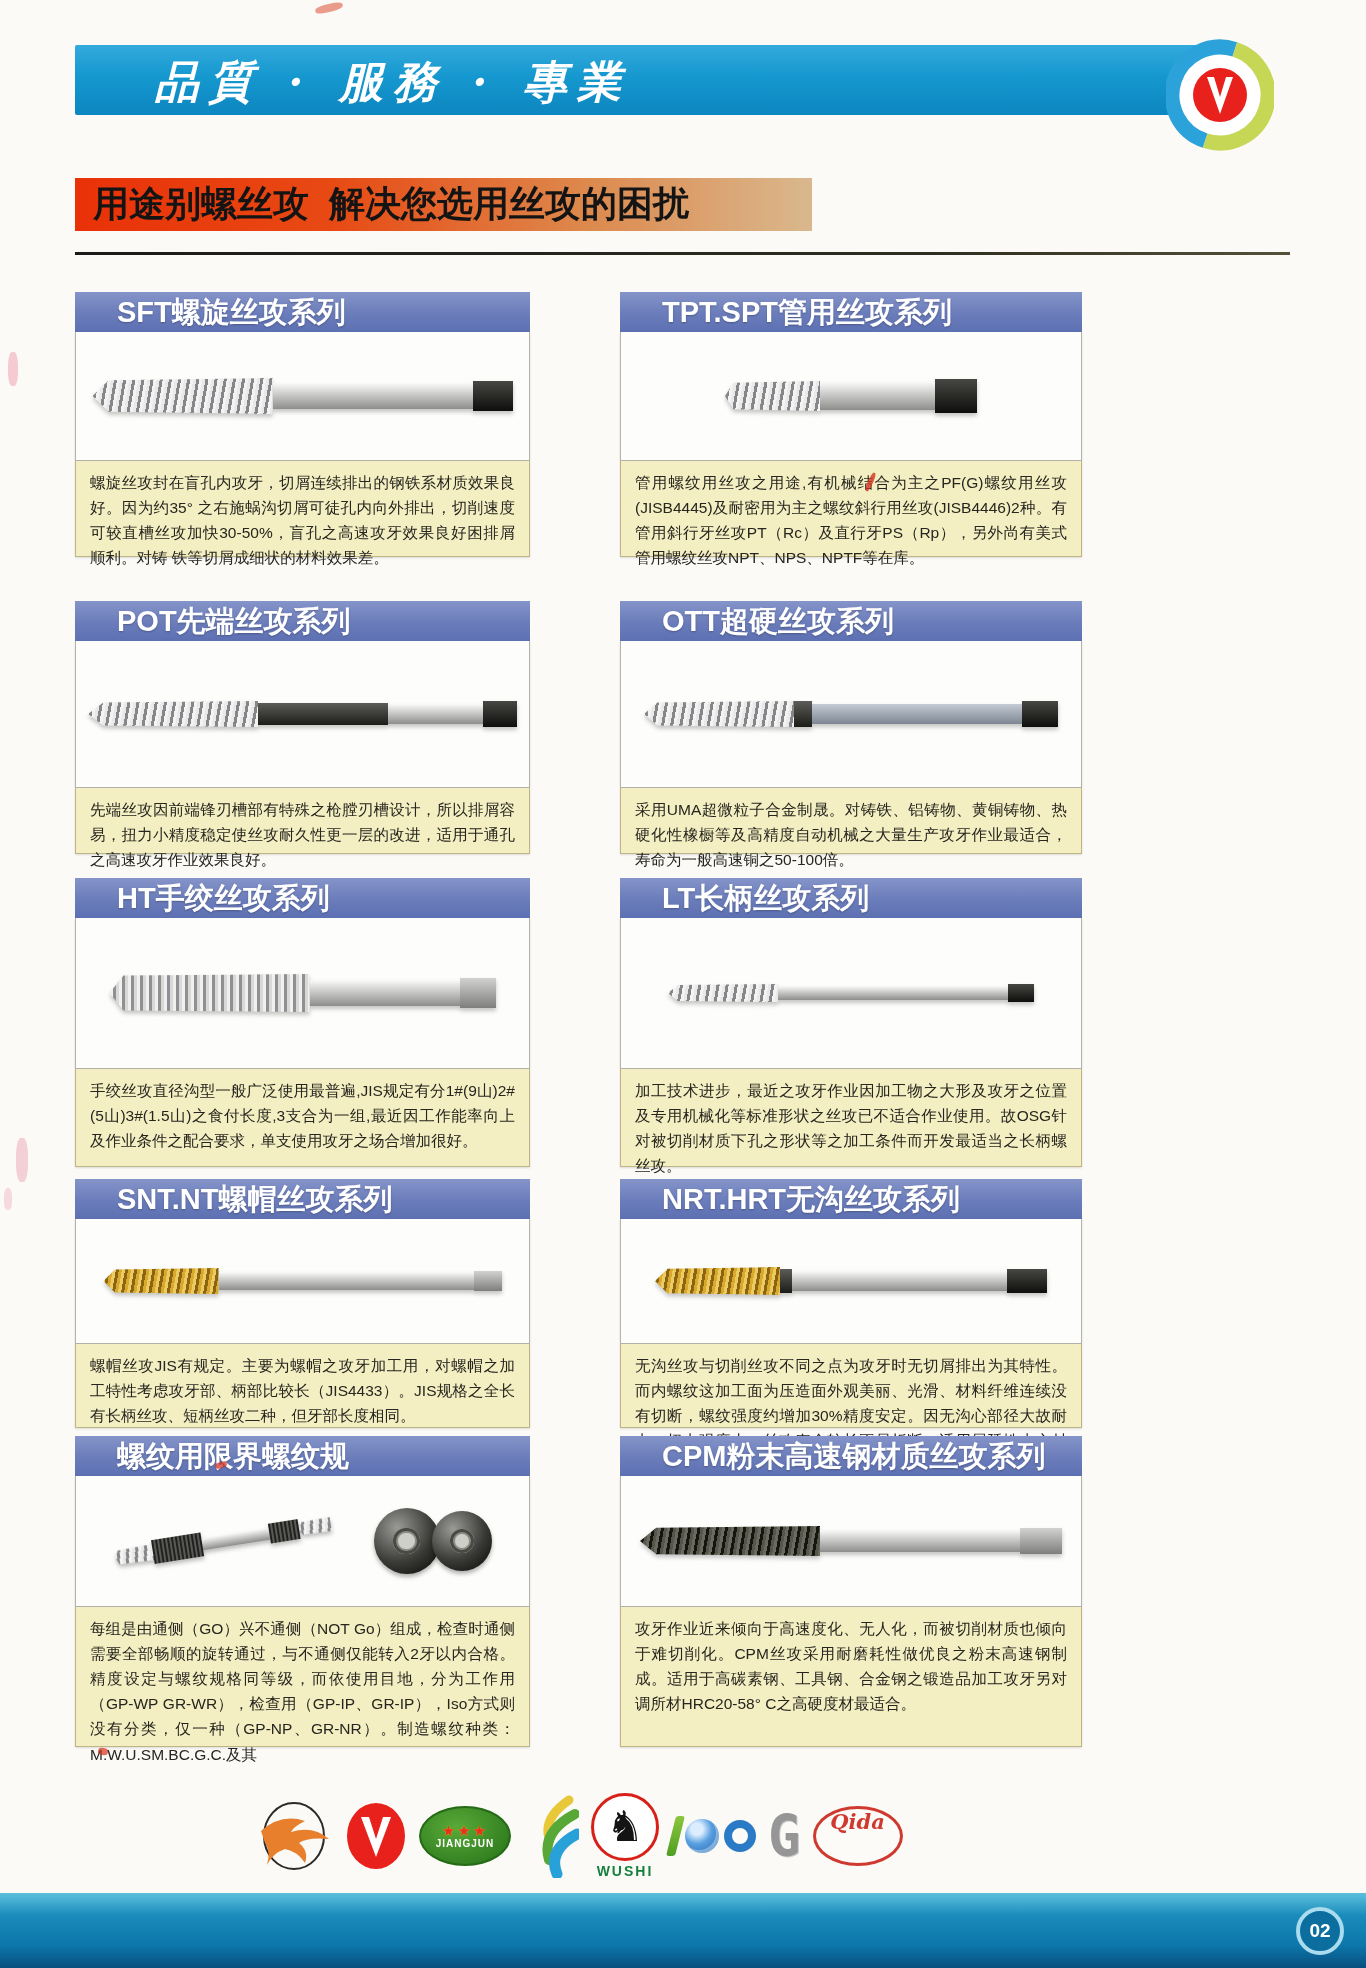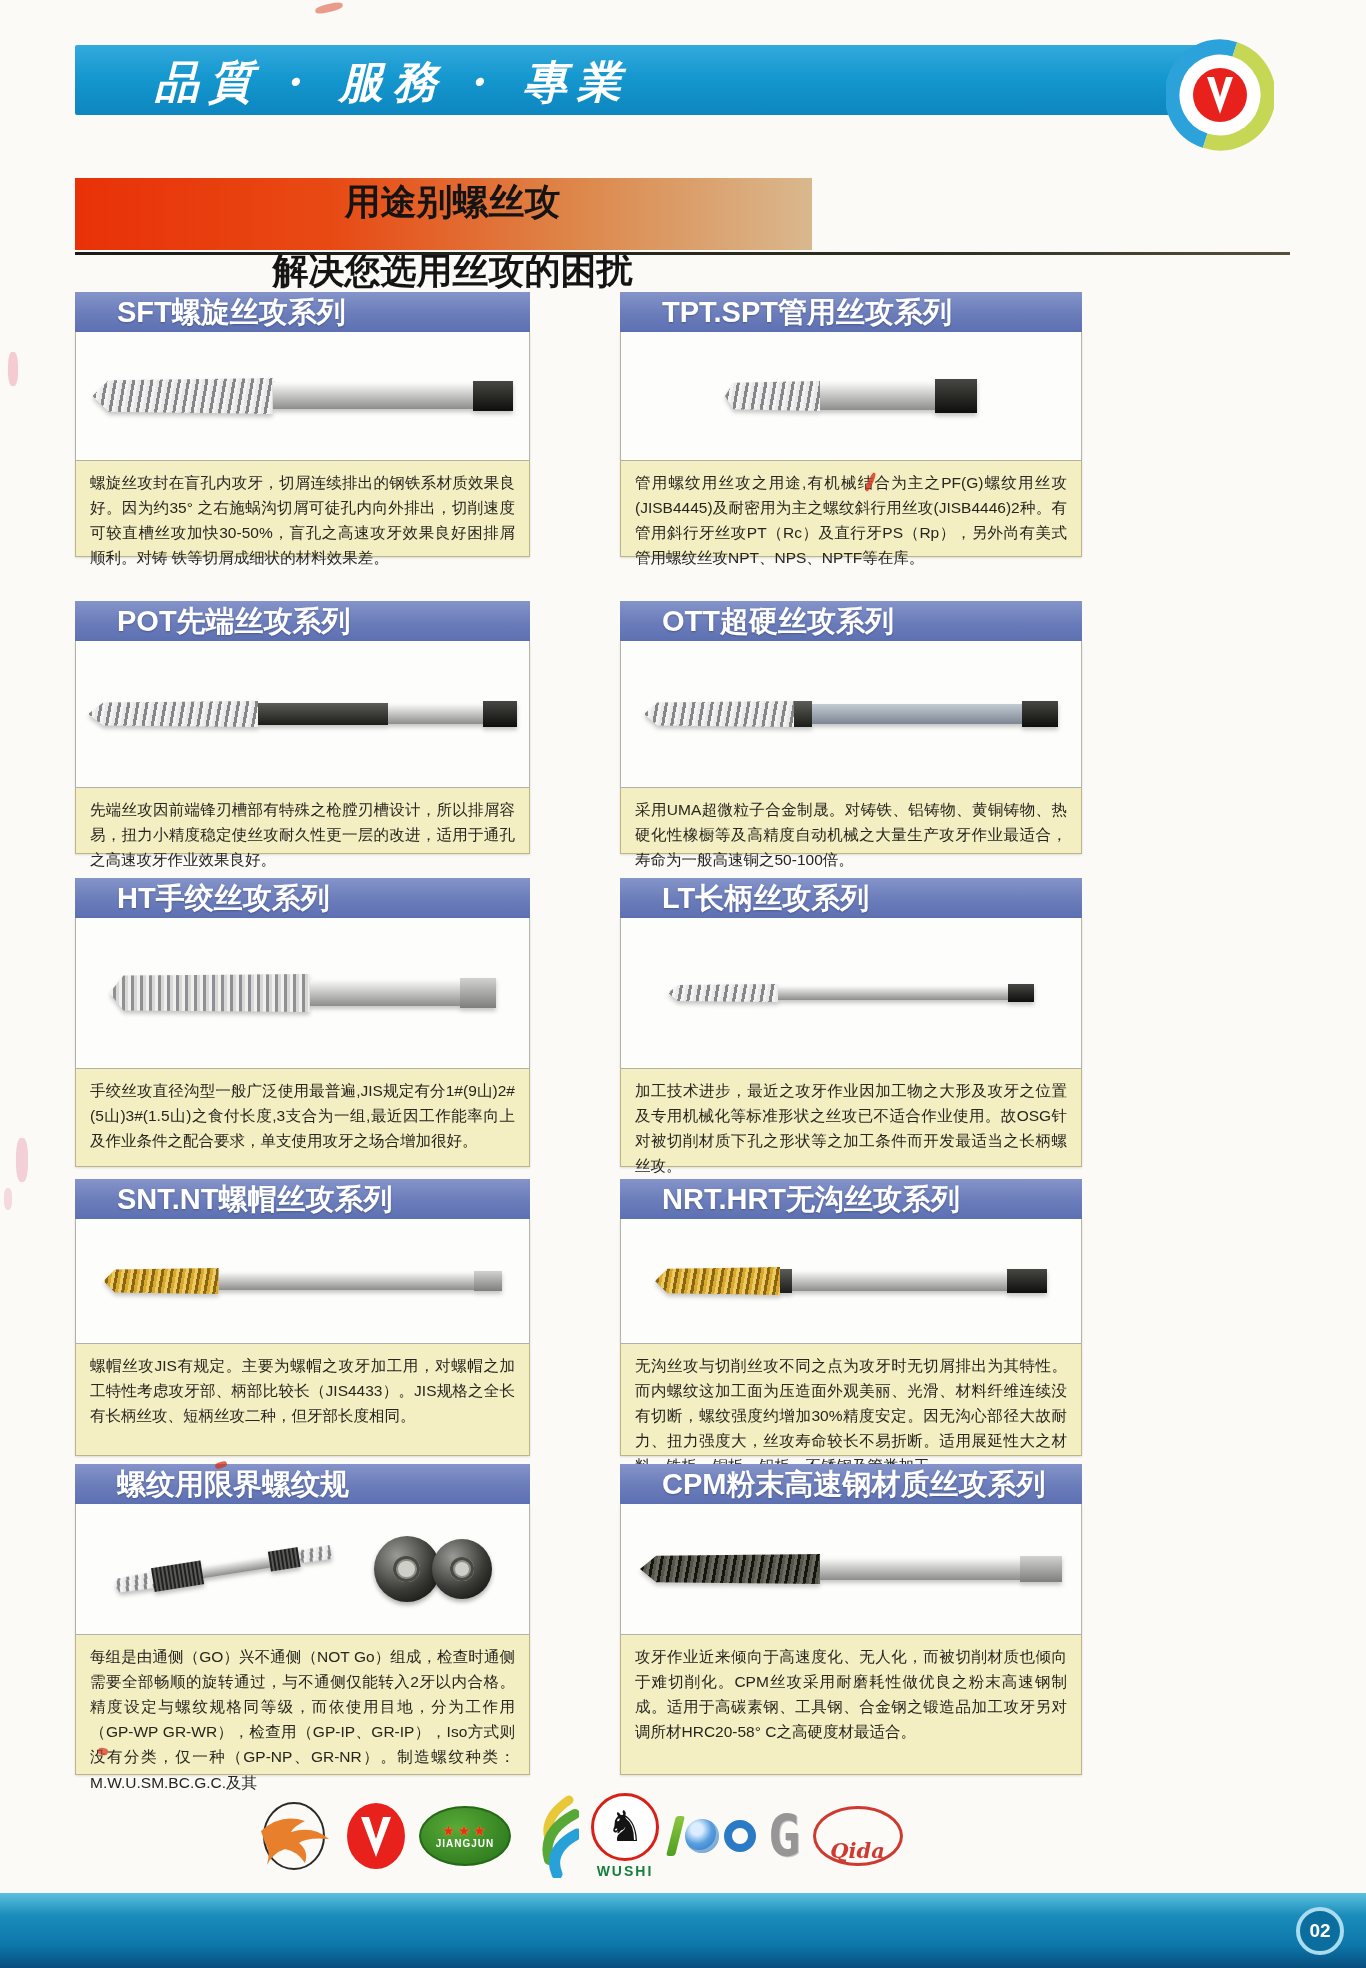--- a/index.html
+++ b/index.html
@@ -20,23 +20,23 @@
     font-family:"DejaVu Serif","Liberation Serif",serif;
     letter-spacing:10px;white-space:nowrap;
   }
   .brand{
     position:absolute;left:545px;top:7px;
     color:#fff;font-size:50px;font-weight:bold;letter-spacing:6px;white-space:nowrap;
   }
   .brand-logo{position:absolute;left:1091px;top:-6px;width:108px;height:112px;}
   
   .red-banner{
-    position:absolute;left:75px;top:178px;width:737px;height:72px;
+    position:absolute;left:75px;top:178px;width:737px;height:53px;
     background:linear-gradient(90deg,#e93108 0%,#e84a14 35%,#dd8a4e 70%,#d9b88e 100%);
-    display:flex;align-items:center;gap:20px;padding-left:18px;box-sizing:border-box;flex-direction:column;
+    display:flex;align-items:center;gap:20px;padding-left:18px;box-sizing:border-box;
   }
   .red-banner span{color:#141414;font-size:36px;font-weight:bold;white-space:nowrap;}
   .rule{
     position:absolute;left:75px;top:252px;width:1215px;height:3px;
     background:linear-gradient(90deg,#1a1a1a 0%,#2d2d20 70%,#55503a 100%);
   }
   
   .grid{position:absolute;left:75px;top:292px;width:1007px;}
   .row{display:flex;gap:90px;}
   .row .cell-l{width:455px;}
@@ -56,21 +56,21 @@
   }
   .r1 .card-image{height:128px}.r2 .card-image{height:146px}.r3 .card-image{height:150px}
   .r4 .card-image{height:124px}.r5 .card-image{height:130px}
   .card-text{
     background:#f4efc2;border:1px solid #bdb586;border-top:none;
     padding:9px 14px;box-sizing:border-box;
     font-size:15.5px;line-height:1.62;color:#26251f;text-align:justify;
     box-shadow:0 1px 2px rgba(0,0,0,.12);
   }
   .r1 .card-text{height:96px}.r2 .card-text{height:66px}.r3 .card-text{height:98px}
-  .r4 .card-text{height:112px}.r5 .card-text{height:140px}
+  .r4 .card-text{height:84px}.r5 .card-text{height:140px}
   
   .tap{display:flex;align-items:center;filter:drop-shadow(0 3px 2px rgba(0,0,0,.22));}
   .seg{flex:none;}
   .thread{
     background:repeating-linear-gradient(100deg,#e9e9e9 0 3px,#86868a 3px 6px,#f3f3f1 6px 9px);
     clip-path:polygon(0% 50%,9% 6%,100% 0%,100% 100%,9% 94%);
   }
   .threadv{
     background:repeating-linear-gradient(90deg,#f0f0ee 0 3px,#909094 3px 6px,#d8d8d6 6px 9px);
     clip-path:polygon(0% 50%,7% 4%,100% 0%,100% 100%,7% 96%);
@@ -121,21 +121,21 @@
   .hundred{display:flex;align-items:center;gap:5px;}
   .hundred .one{width:9px;height:40px;background:linear-gradient(180deg,#8cc63f,#4f9e22);transform:skewX(-14deg);border-radius:3px;}
   .hundred .globe{width:34px;height:34px;border-radius:50%;
     background:radial-gradient(circle at 35% 30%,#dcedff 0 18%,#5aa0e0 45%,#1c62ab 100%);
     box-shadow:inset -3px -3px 0 rgba(255,255,255,.35);}
   .hundred .oring{width:32px;height:32px;border-radius:50%;border:8px solid #2a7ac6;box-sizing:border-box;}
   .gmark{font-size:54px;font-weight:bold;color:#969696;font-family:"DejaVu Sans Mono","Liberation Mono",monospace;
     text-shadow:1px 1px 0 #c8c8c8;transform:scaleY(1.05);}
   .qida-oval{
     width:84px;height:54px;border-radius:50%;border:3px solid #cf3a30;
-    display:flex;align-items:flex-end;justify-content:center;background:#fdfbf7;
+    display:flex;align-items:flex-start;justify-content:center;background:#fdfbf7;
   }
   .qida-text{color:#cf3a30;font-size:21px;font-weight:bold;font-style:italic;
     font-family:"DejaVu Serif","Liberation Serif",serif;}
   
   .footer-bar{
     position:absolute;left:0;top:1893px;width:1366px;height:75px;
     background:linear-gradient(180deg,#5cc0dd 0%,#1a8cbb 30%,#0d76aa 70%,#074f7e 100%);
   }
   .page-badge{
     position:absolute;right:22px;top:14px;width:40px;height:40px;border-radius:50%;

